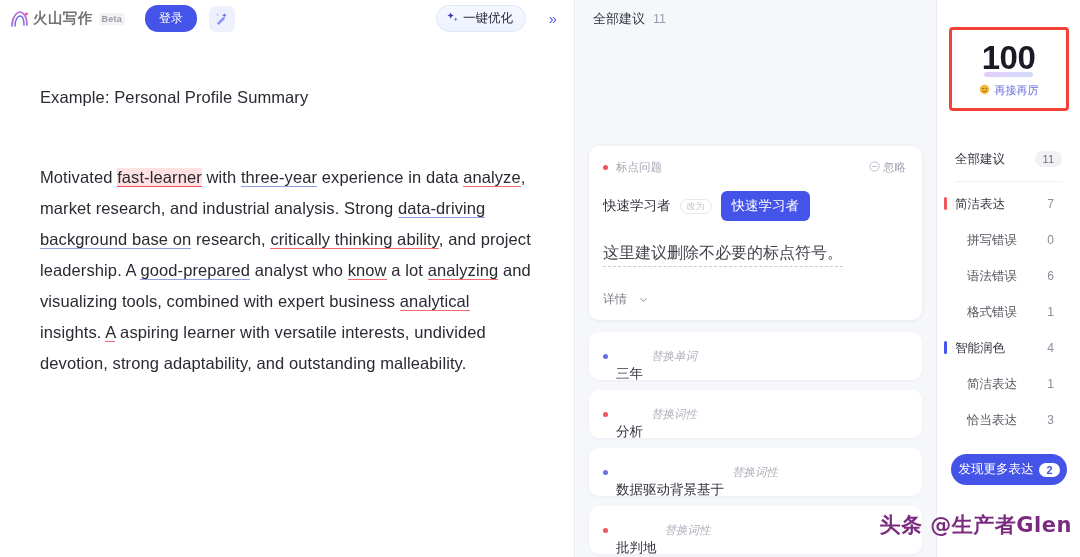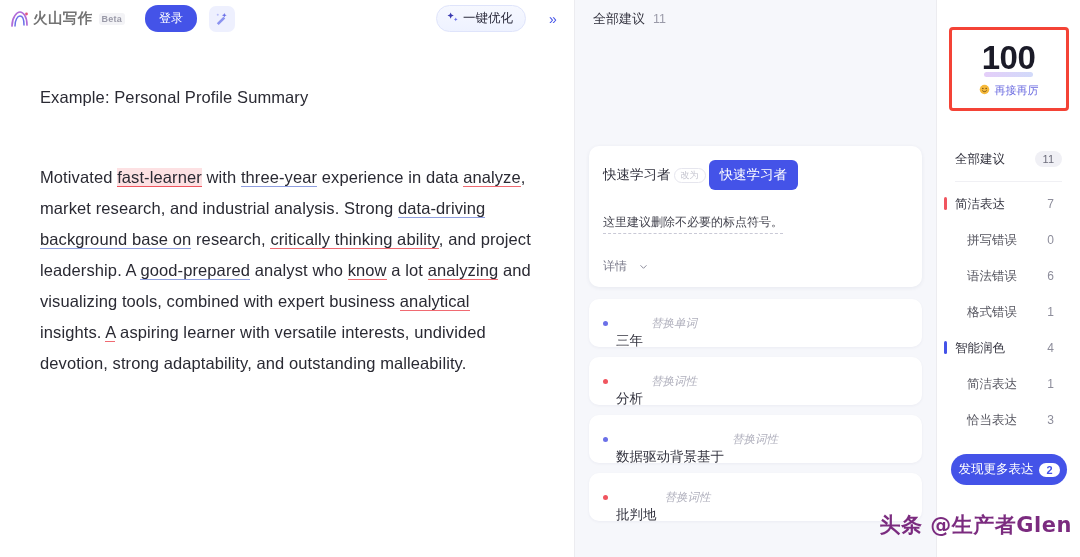--- a/index.html
+++ b/index.html
@@ -93,32 +93,32 @@
   .card-top { display: flex; align-items: center; margin-bottom: 16px; }
   .dot { width: 5px; height: 5px; border-radius: 50%; flex-shrink: 0; }
   .dot-red { background: #f0555f; }
   .dot-blue { background: #6b70e8; }
   .card-tag { font-size: 11.5px; color: #a6a6b4; margin-left: 8px; }
   .card-top-spacer { flex: 1; }
   .ignore-btn {
     display: flex; align-items: center; gap: 3px;
     font-size: 11.5px; color: #a6a6b4; cursor: pointer;
   }
-  .repl-row { display: flex; align-items: center; gap: 3px; margin-bottom: 22px; }
+  .repl-row { display: flex; align-items: center; gap: 9px; margin-bottom: 22px; }
   .repl-orig { font-size: 13.5px; color: #33333f; }
   .arrow-pill {
     border: 1px solid #e6e6ee; border-radius: 8px; padding: 1px 6px;
     font-size: 9px; color: #c3c3ce; line-height: 11px;
   }
   .repl-new {
     background: #4453e8; color: #fff; font-size: 13.5px;
     border-radius: 6px; padding: 6px 11px; cursor: pointer; font-weight: 500;
   }
   .card-expl {
-    font-size: 12px; color: #44444f; border-bottom: 1px dashed #c9c9d6;
+    font-size: 16px; color: #44444f; border-bottom: 1px dashed #c9c9d6;
     display: inline-block; padding-bottom: 2px; margin-bottom: 24px;
   }
   .card-detail {
     font-size: 12px; color: #7a7a8a; display: flex; align-items: center;
     gap: 12px; cursor: pointer;
   }
 
   .sugg-item {
     background: #fff; border-radius: 10px; padding: 15px 14px;
     display: flex; align-items: center; gap: 8px; margin-bottom: 10px;
@@ -257,20 +257,34 @@
 
   <div class="sugg-pane">
     <div class="sugg-head">
       <span class="sugg-head-title">全部建议</span>
       <span class="sugg-head-count">11</span>
     </div>
 
     <div class="sugg-scroll">
 
       <div class="sugg-card">
+        <div class="card-top">
+          <span class="dot dot-red"></span>
+          <span class="card-tag">标点问题</span>
+          <span class="card-top-spacer"></span>
+          <span class="ignore-btn">
+            <span>
+              <svg width="11" height="11" viewBox="0 0 12 12">
+                <circle cx="6" cy="6" r="5" stroke="#b5b5c2" stroke-width="1" fill="none"></circle>
+                <line x1="3.5" y1="6" x2="8.5" y2="6" stroke="#b5b5c2" stroke-width="1"></line>
+              </svg>
+            </span>
+            <span>忽略</span>
+          </span>
+        </div>
 
         <div class="repl-row">
           <span class="repl-orig">快速学习者</span>
           <span class="arrow-pill">改为</span>
           <span class="repl-new">快速学习者</span>
         </div>
 
         <div class="card-expl">这里建议删除不必要的标点符号。</div>
 
         <div class="card-detail">

